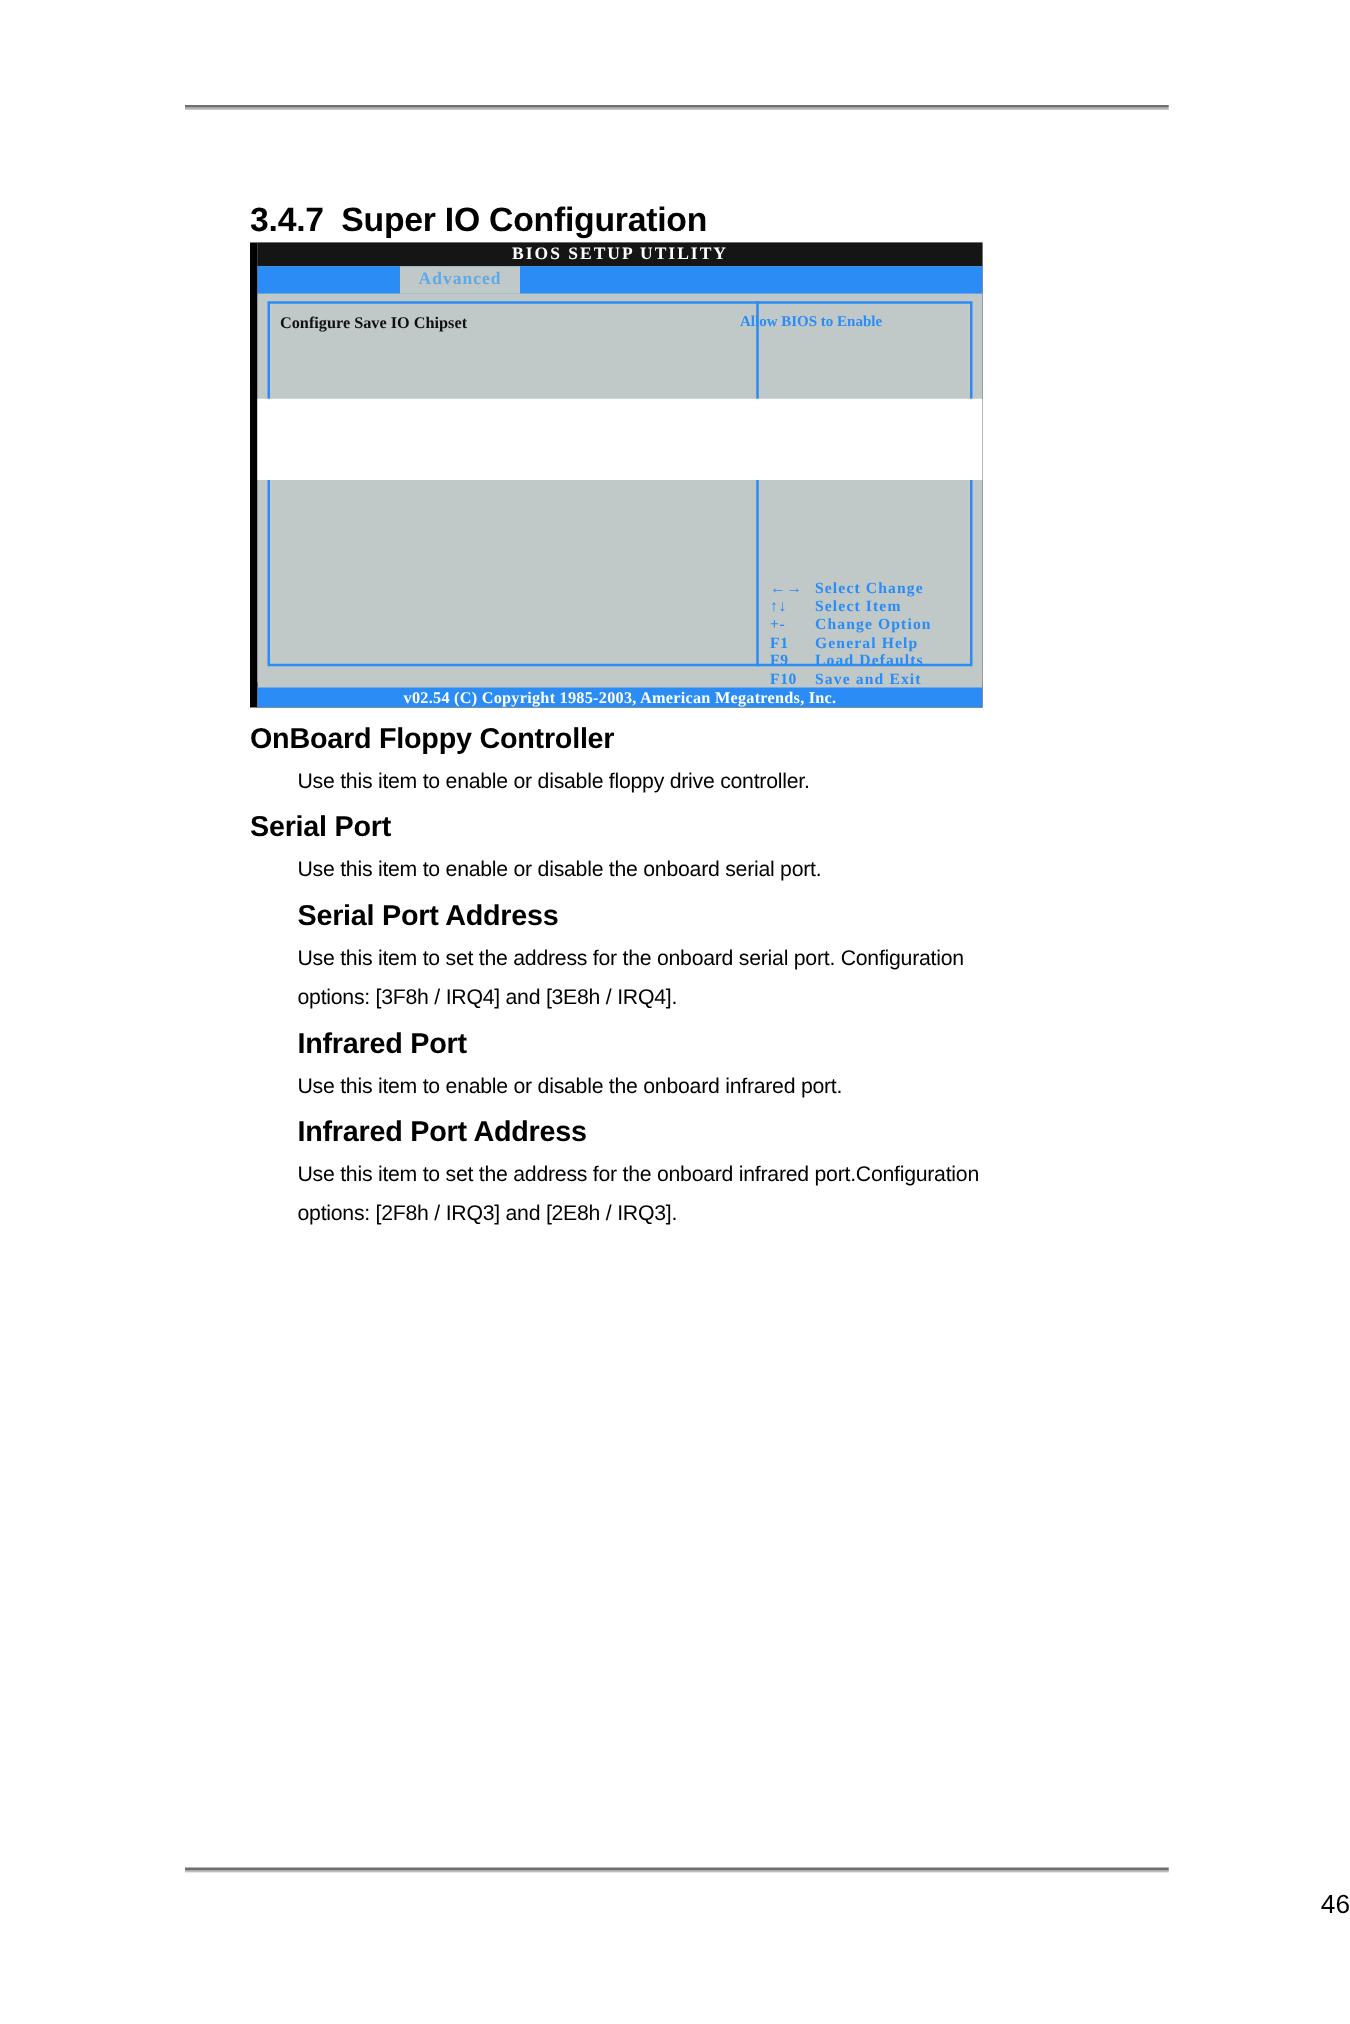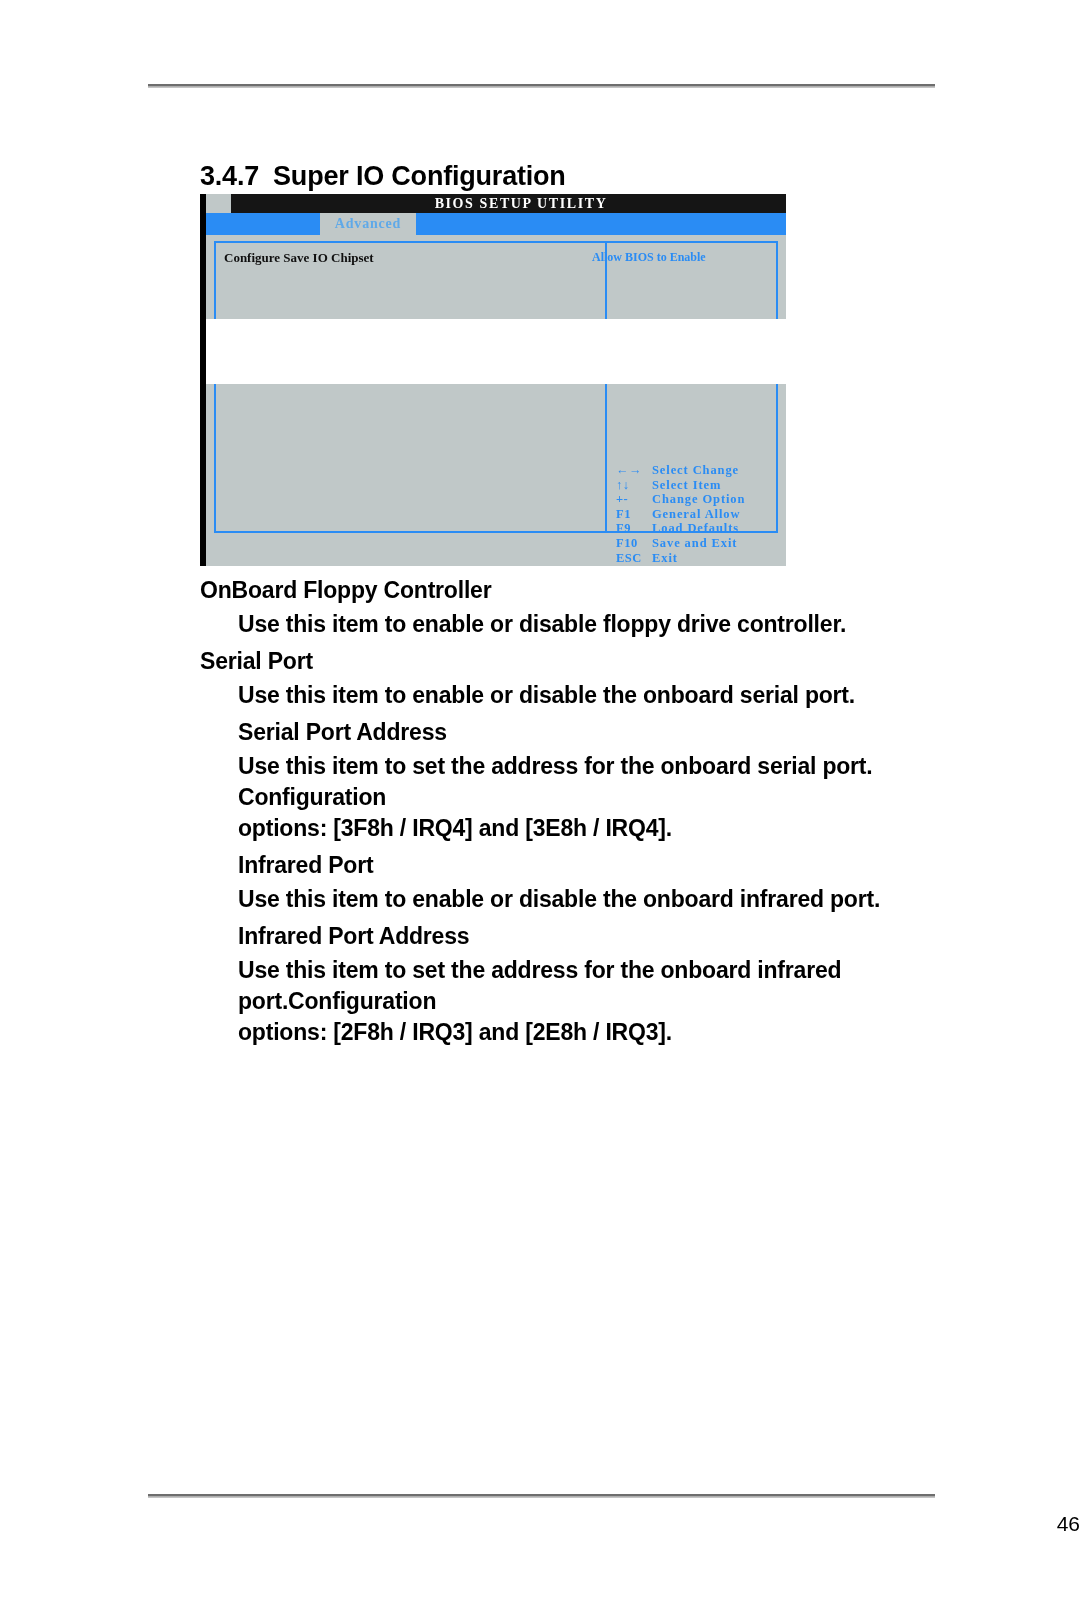--- a/index.html
+++ b/index.html
@@ -85,21 +85,20 @@
     width: 580px;
     height: 19px;
     background: #151515;
     color: #ffffff;
     font-family: "Liberation Serif", serif;
     font-weight: bold;
     font-size: 14px;
     letter-spacing: 1.6px;
     text-align: center;
     line-height: 19px;
-    margin-left: 25px;
   }
 
   
   .bios-menubar {
     position: absolute;
     left: 0; top: 19px;
     width: 580px;
     height: 22px;
     background: #2a8cf4;
   }
@@ -240,22 +239,22 @@
   }
   .item-title {
     font-size: 23px;
     font-weight: bold;
     letter-spacing: -0.2px;
     margin: 0 0 4px 0;
     line-height: 30px;
   }
   .item-title.indented { margin-left: 38px; }
   .item-desc {
-    font-size: 23px;
-    font-weight: bold;
+    font-size: 17px;
+    font-weight: normal;
     letter-spacing: -0.2px;
     margin: 0 0 6px 0;
     line-height: 31px;
     margin-left: 38px;
   }
   .item-desc .cont { display: block; }
 </style>
 </head>
 <body>
 
@@ -298,37 +297,38 @@
           <div class="legend-row">
             <span class="legend-key">↑↓</span>
             <span class="legend-act">Select Item</span>
           </div>
           <div class="legend-row">
             <span class="legend-key">+-</span>
             <span class="legend-act">Change Option</span>
           </div>
           <div class="legend-row">
             <span class="legend-key">F1</span>
-            <span class="legend-act">General Allow</span>
+            <span class="legend-act">General Help</span>
           </div>
           <div class="legend-row">
             <span class="legend-key">F9</span>
             <span class="legend-act">Load Defaults</span>
           </div>
           <div class="legend-row">
             <span class="legend-key">F10</span>
             <span class="legend-act">Save and Exit</span>
           </div>
           <div class="legend-row">
             <span class="legend-key">ESC</span>
             <span class="legend-act">Exit</span>
           </div>
         </div>
       </div>
 
+      <div class="bios-copyright">v02.54 (C) Copyright 1985-2003, American Megatrends, Inc.</div>
     </div>
   </div>
 
   <div class="doc-body">
 
     <div>
       <p class="item-title">OnBoard Floppy Controller</p>
       <p class="item-desc">
         <span class="cont">Use this item to enable or disable floppy drive controller.</span>
       </p>

